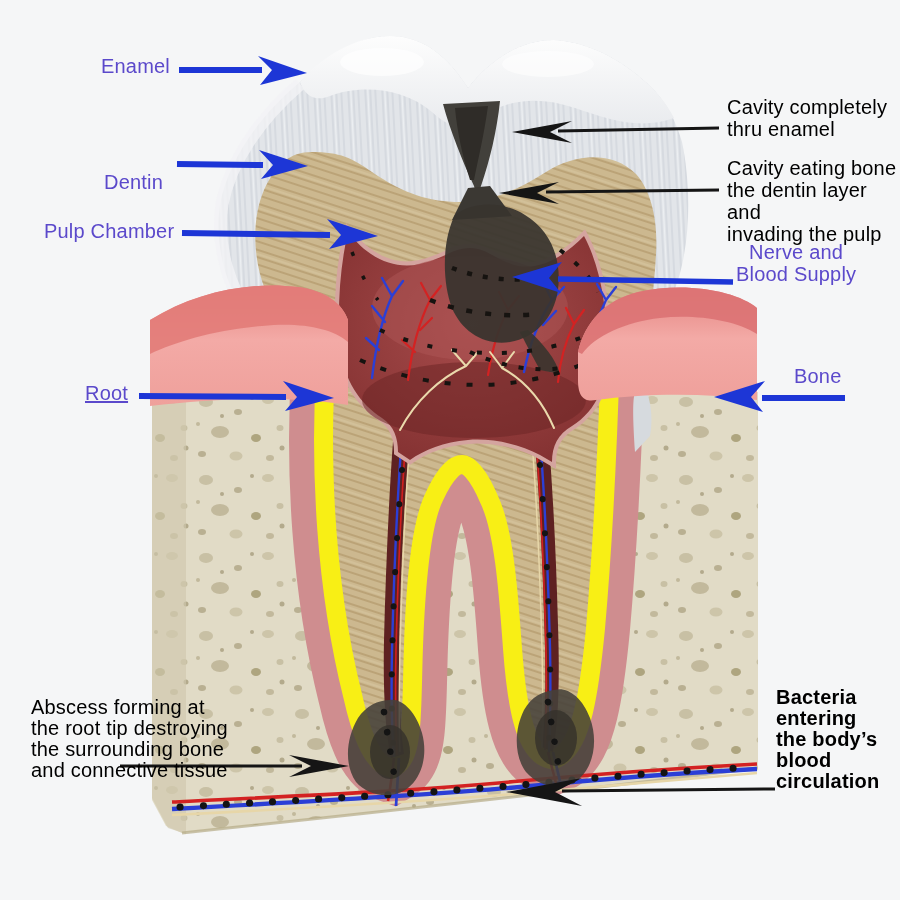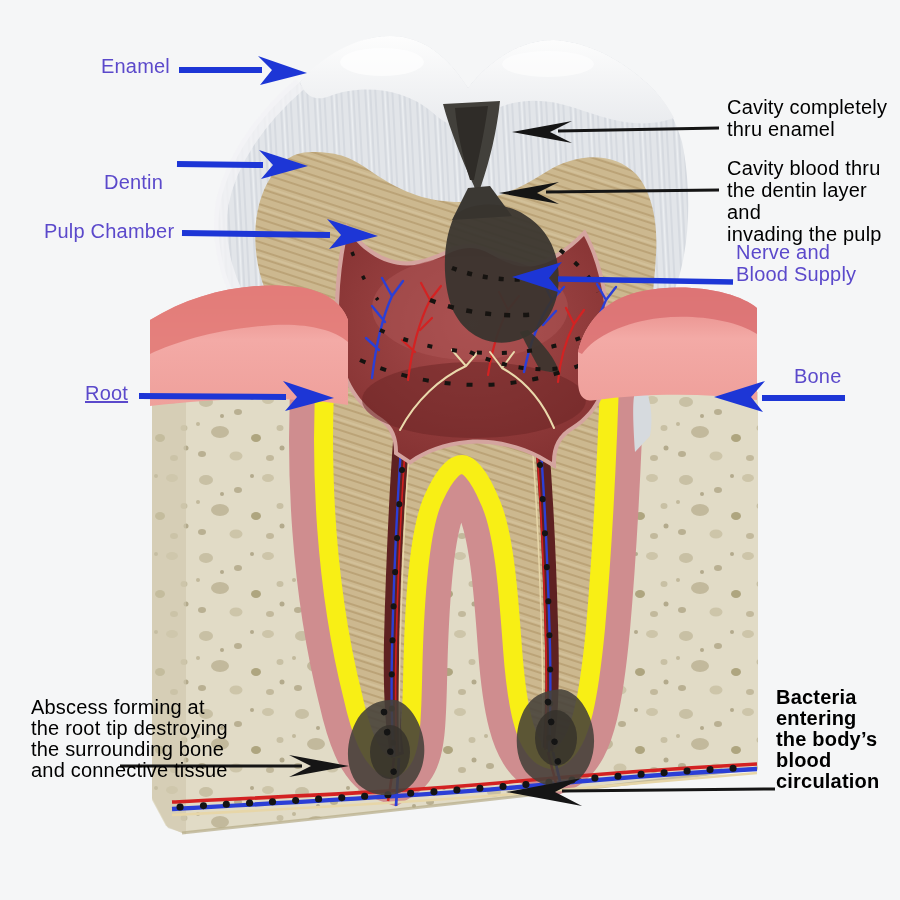--- a/index.html
+++ b/index.html
@@ -210,24 +210,24 @@
   </g>
 </svg>
 
 <div class="label blue" style="left:101px;top:55px;">Enamel</div>
 <div class="label blue" style="left:104px;top:147px;margin-top:24px;">Dentin</div>
 <div class="label blue" style="left:44px;top:220px;">Pulp Chamber</div>
 <div class="label blue" style="left:85px;top:382px;text-decoration:underline;">Root</div>
 <div class="label blue" style="left:776px;top:365px;margin-left:18px;">Bone</div>
 <div class="label" style="left:727px;top:96px;">Cavity completely
 thru enamel</div>
-<div class="label" style="left:727px;top:157px;">Cavity blood thru
+<div class="label" style="left:727px;top:157px;">Cavity eating bone
 the dentin layer and
 invading the pulp</div>
-<div class="label blue" style="left:736px;top:241px;">Nerve and
+<div class="label blue" style="left:736px;top:241px;text-align:center;">Nerve and
 Blood Supply</div>
 <div class="label" style="left:31px;top:697px;line-height:21px;">Abscess forming at
 the root tip destroying
 the surrounding bone
 and connective tissue</div>
 <div class="label" style="left:776px;top:687px;line-height:21px;font-weight:bold;">Bacteria
 entering
 the body’s
 blood
 circulation</div>

